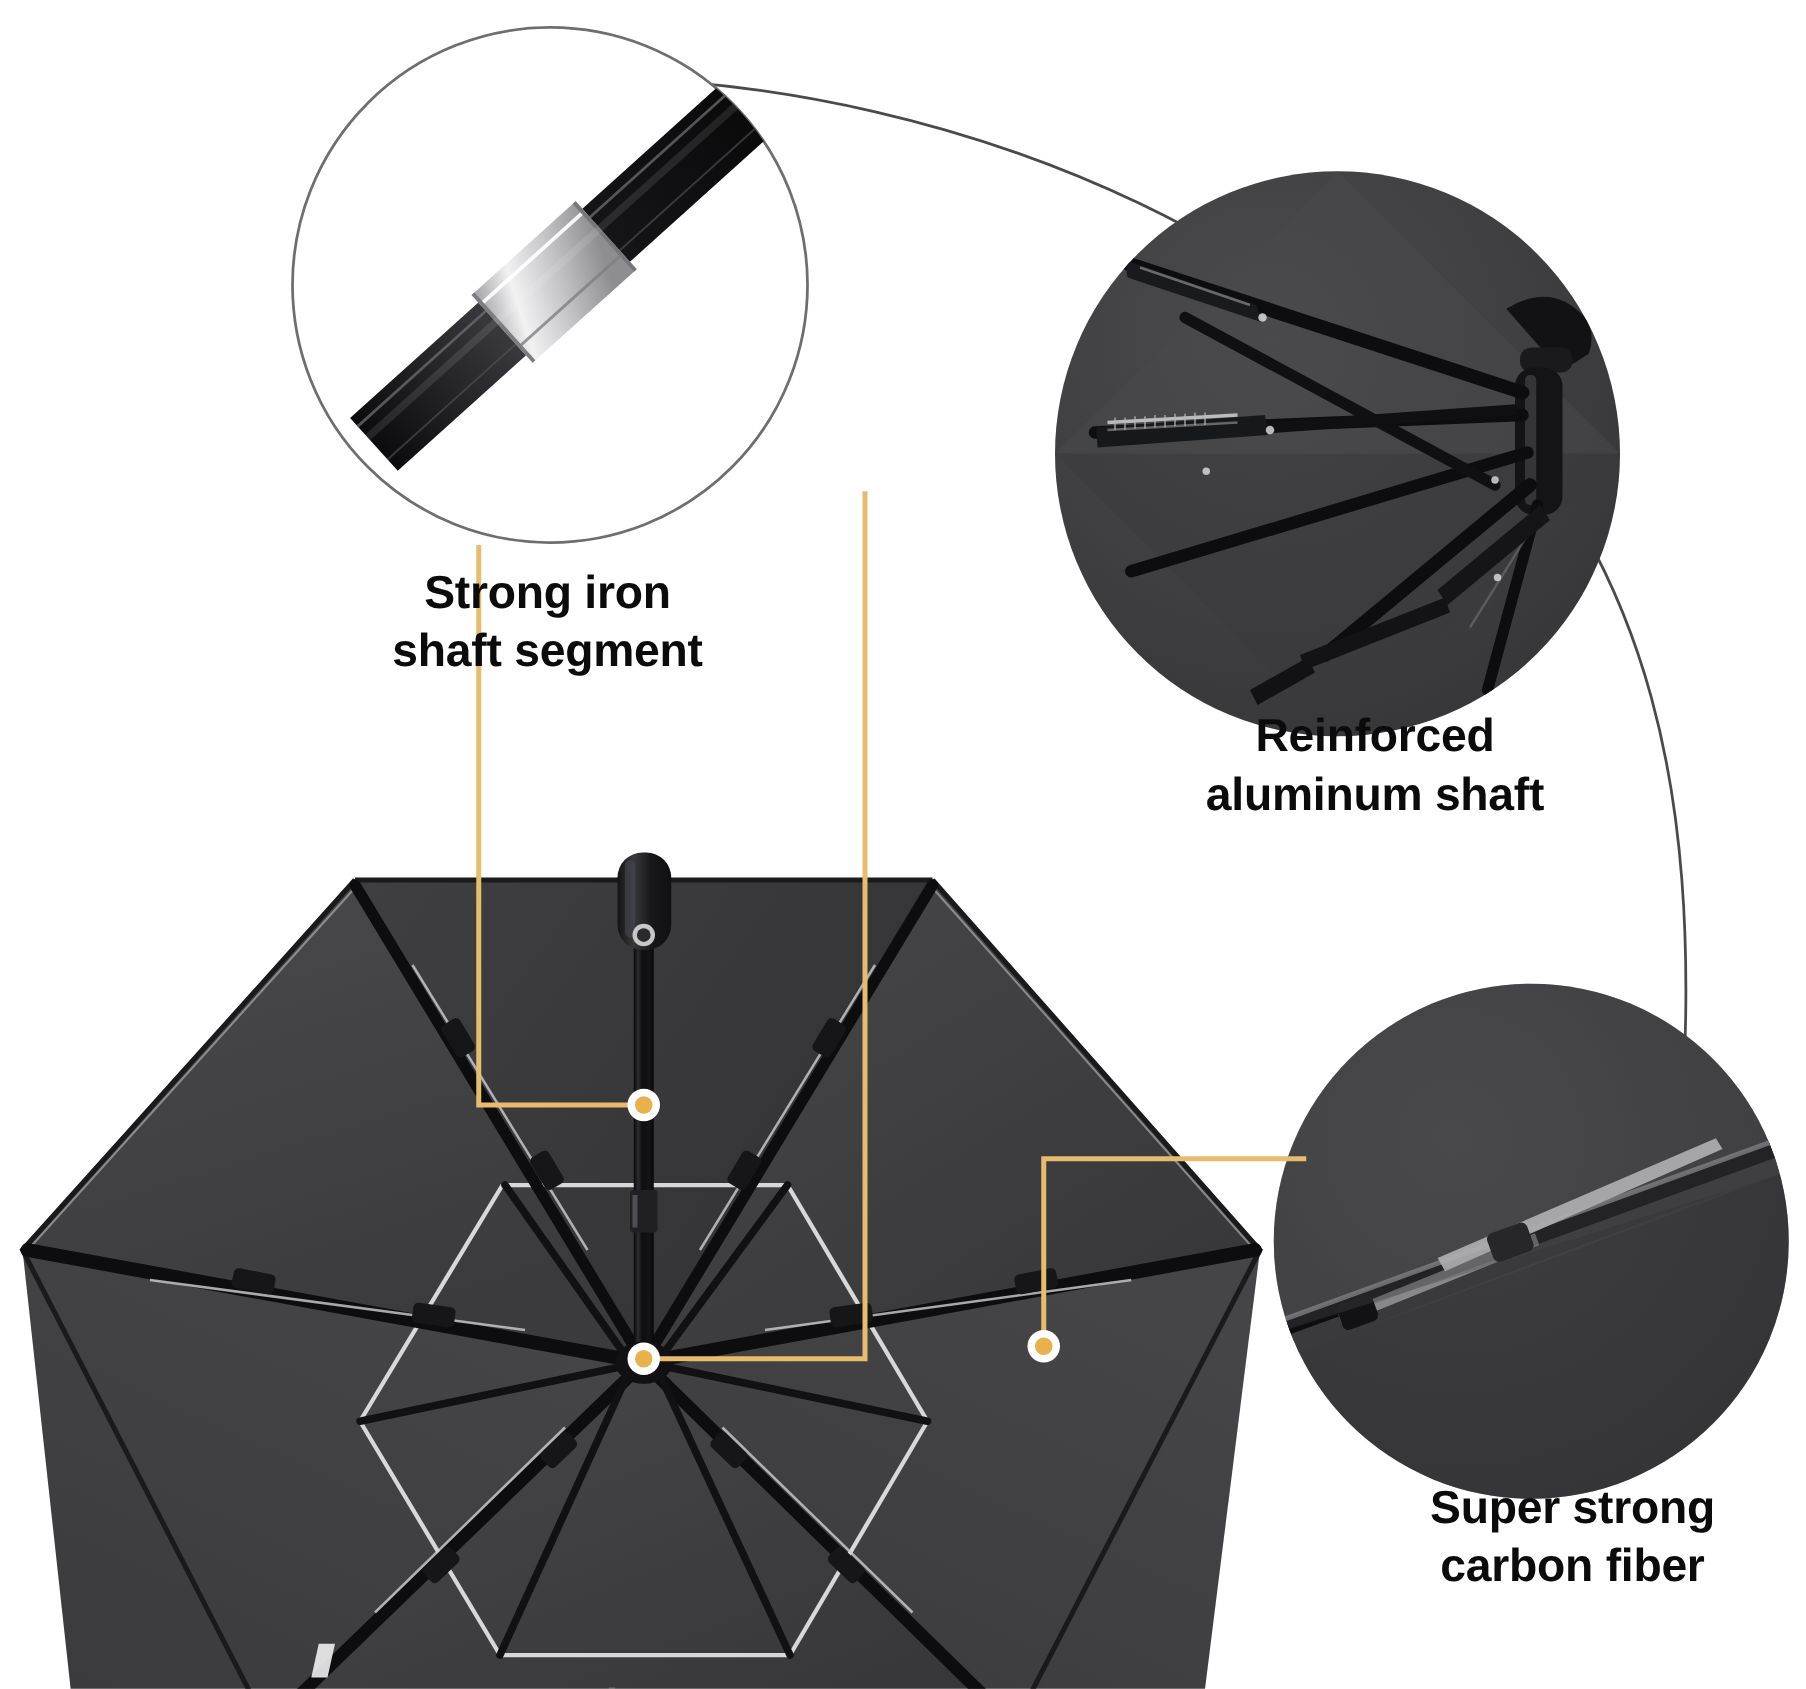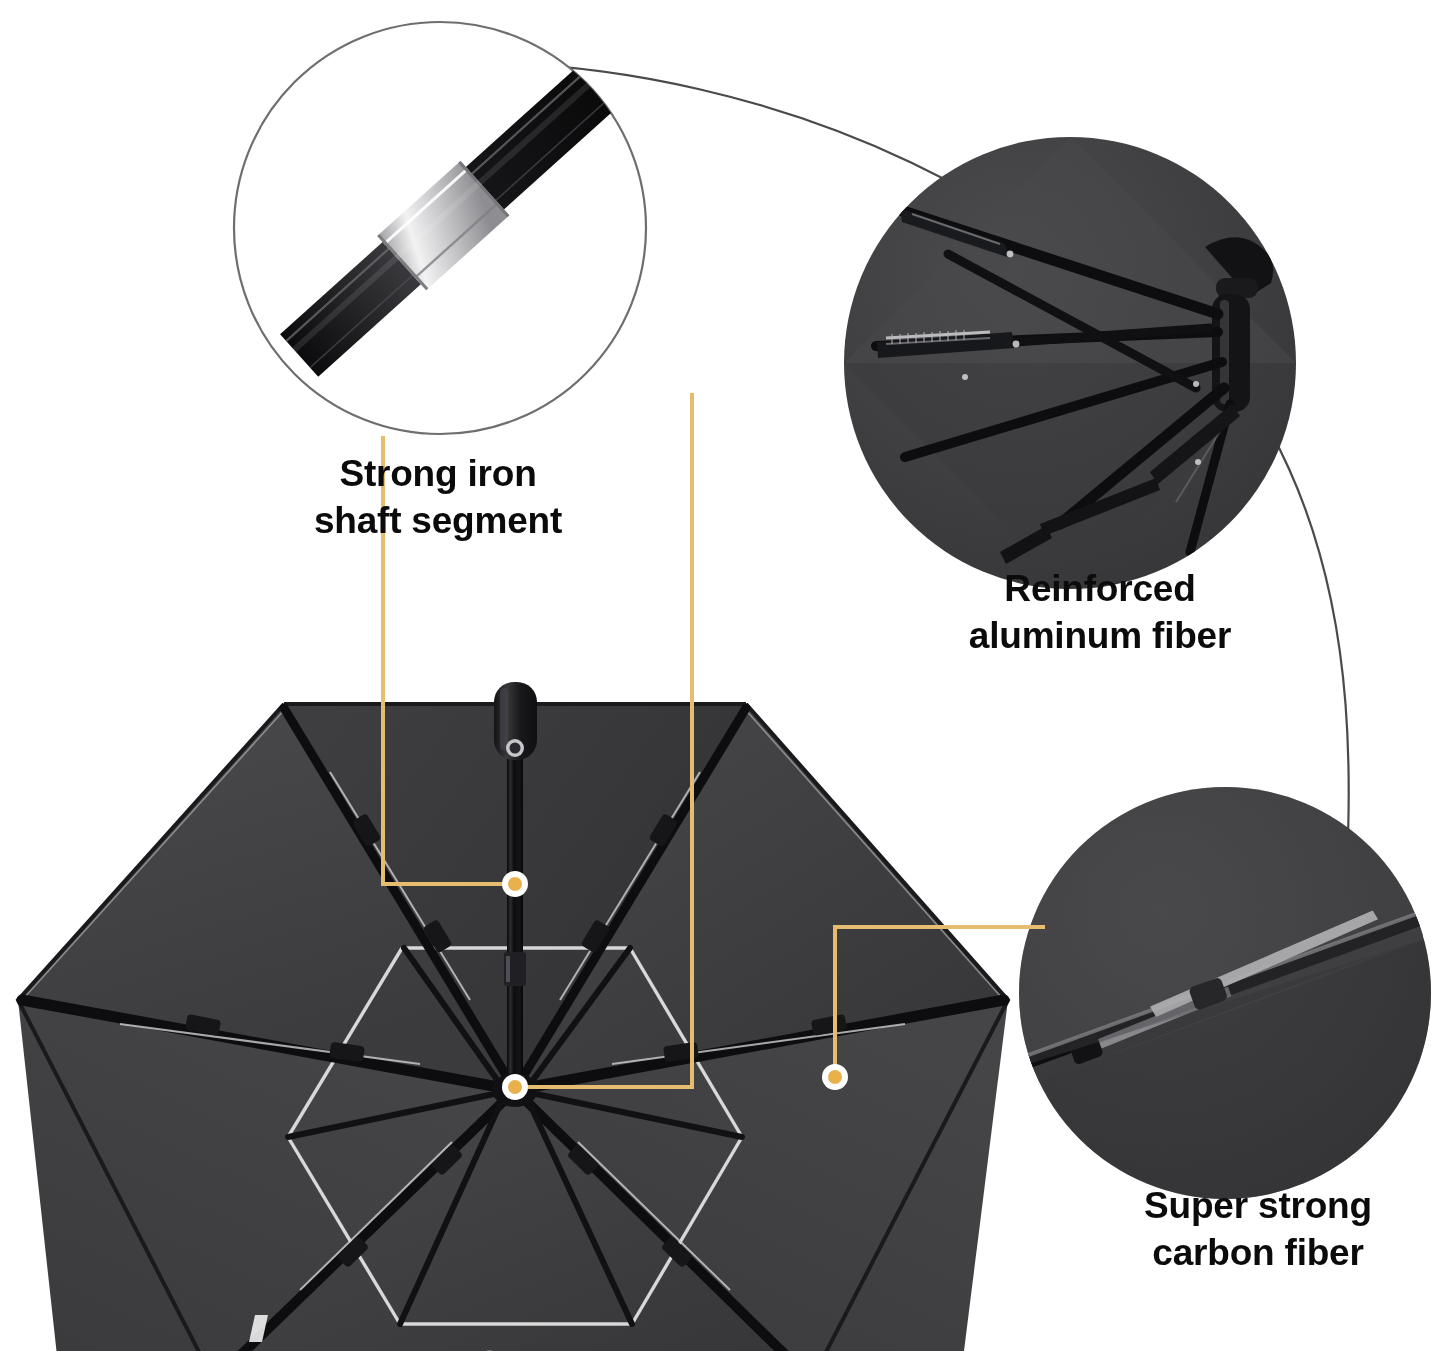--- a/index.html
+++ b/index.html
@@ -299,18 +299,18 @@
         <circle cx="835" cy="1045" r="13" fill="#ffffff"></circle>
         <circle cx="835" cy="1045" r="7" fill="#e8b14c"></circle>
       </g>
     </g>
   </svg>
 
   <div class="callout-label" id="label-iron">Strong iron
 shaft segment</div>
 
   <div class="callout-label" id="label-aluminum">Reinforced
-aluminum fiber</div>
+aluminum shaft</div>
 
   <div class="callout-label" id="label-carbon">Super strong
 carbon fiber</div>
 
 </div>
 
 </body></html>

